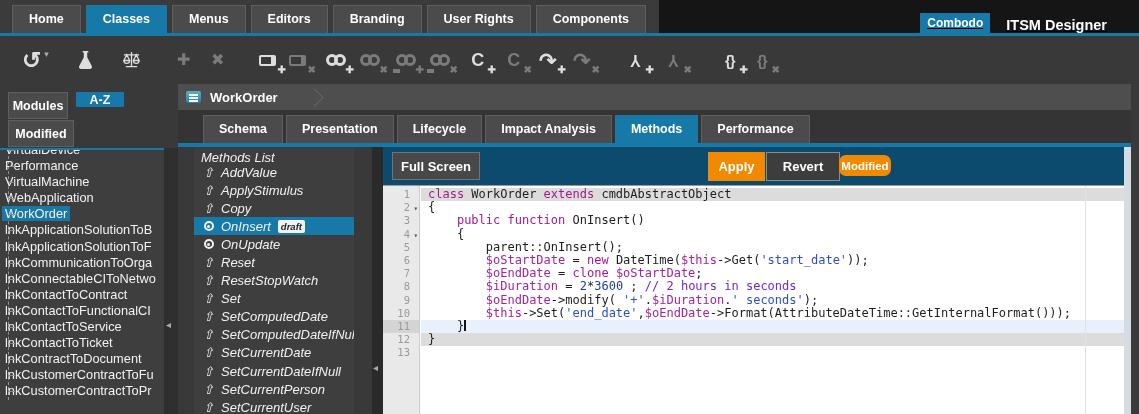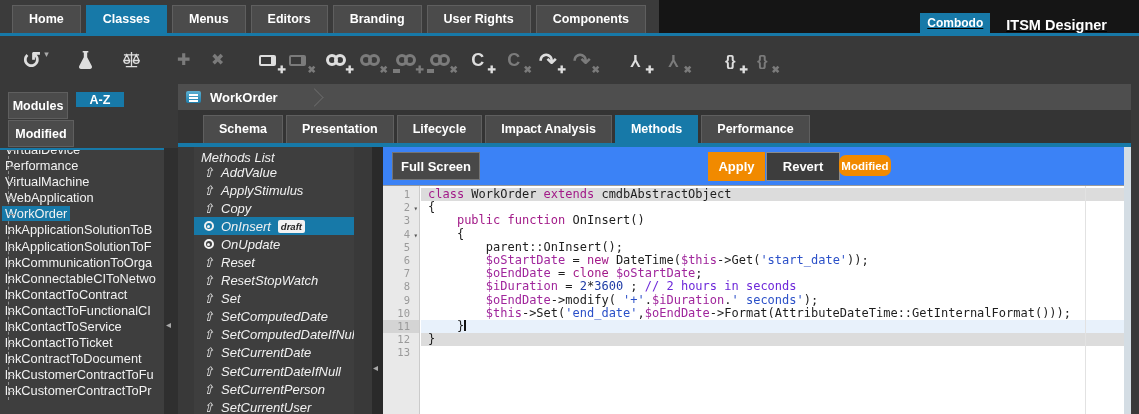--- a/index.html
+++ b/index.html
@@ -93,21 +93,21 @@
   .m-ovr{width:6px;height:6px;border:2px solid #f2f2f2;border-radius:50%;position:relative;}
   .m-ovr::after{content:"";position:absolute;left:1.5px;top:1.5px;width:3px;height:3px;
                 border-radius:50%;background:#f2f2f2;}
   .draft-badge{background:#f2f2f2;color:#1c1c1c;font-size:9.5px;font-weight:bold;
                padding:1px 3px;margin-left:7px;border-radius:2px;line-height:1.2;}
   .methods-divider{position:absolute;left:194px;top:0;bottom:0;width:11px;background:#2a2a2a;cursor:col-resize;}
   .methods-divider .collapse-arrow{top:216px;left:1px;}
 
   
   .editor{position:absolute;left:205px;top:0;right:0;bottom:0;}
-  .editor-toolbar{position:absolute;top:0;left:0;right:7px;height:38px;background:#3b82f6;}
+  .editor-toolbar{position:absolute;top:0;left:0;right:7px;height:38px;background:#0c4a6e;}
   .btn{position:absolute;font-family:"Liberation Sans",sans-serif;font-weight:bold;
        font-size:13px;color:#fff;cursor:pointer;padding:0;}
   .btn-fullscreen{left:9px;top:5px;width:88px;height:28px;background:#484848;border:1px solid #747474;}
   .btn-apply{left:325px;top:5px;width:57px;height:29px;background:var(--orange);border:none;}
   .btn-revert{left:383px;top:5px;width:74px;height:29px;background:#3d3d3d;border:1px solid #8b8b8b;}
   .badge-modified{position:absolute;left:456px;top:8px;width:52px;height:21px;background:var(--orange);
        border-radius:7px;color:#fff;font-size:11.5px;font-weight:bold;
        display:flex;align-items:center;justify-content:center;}
   .code-editor{position:absolute;top:38px;left:0;right:7px;bottom:0;background:#fff;
        border-top:1px solid #9a9a9a;overflow:hidden;}

